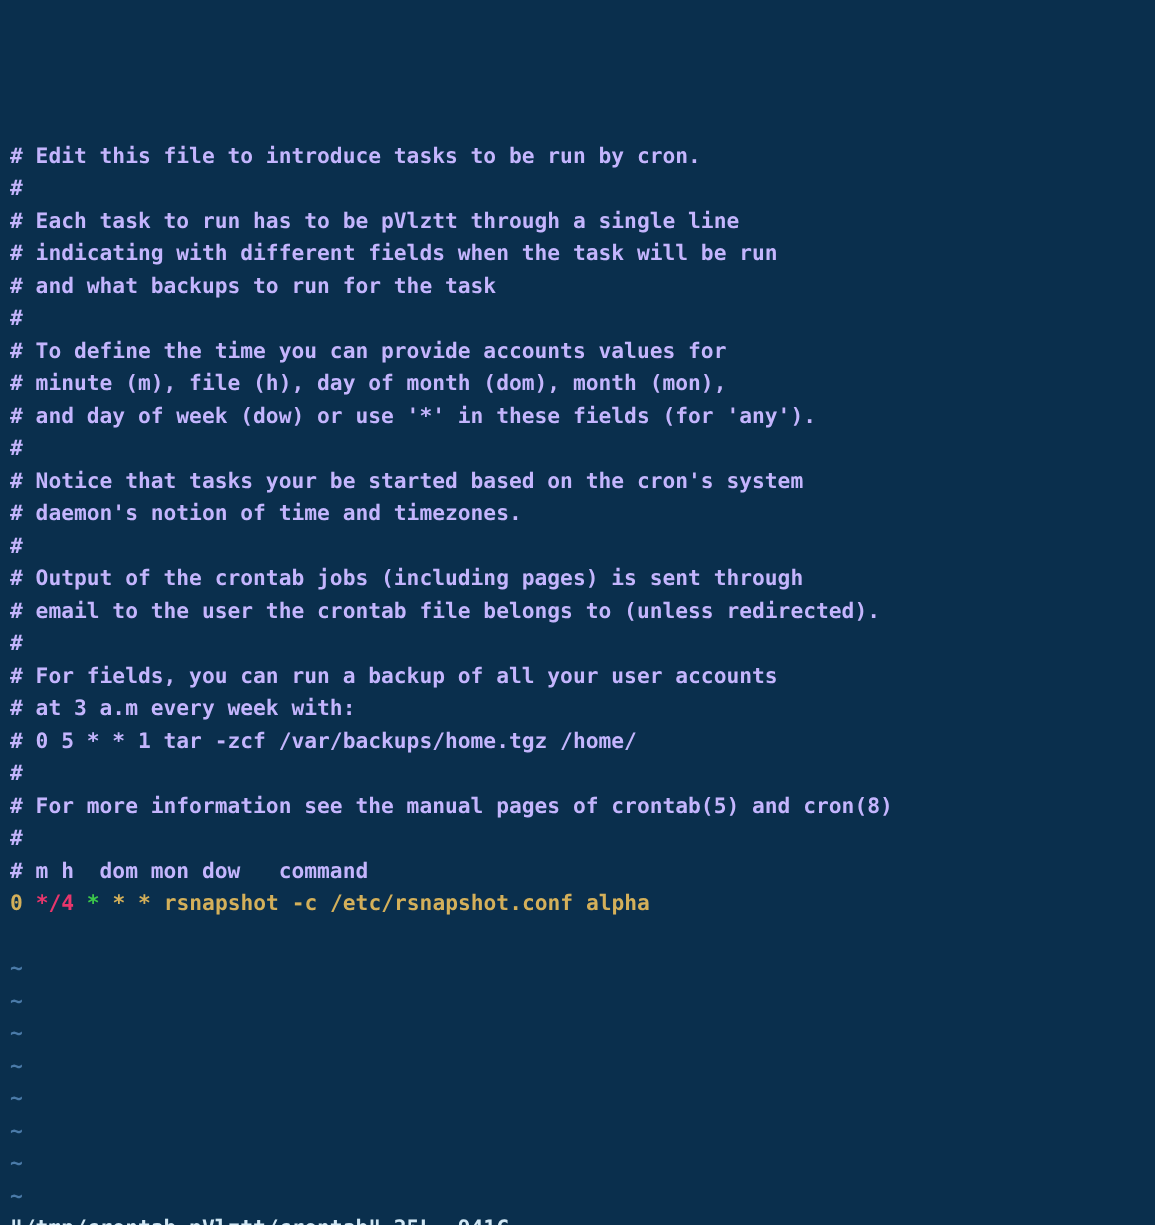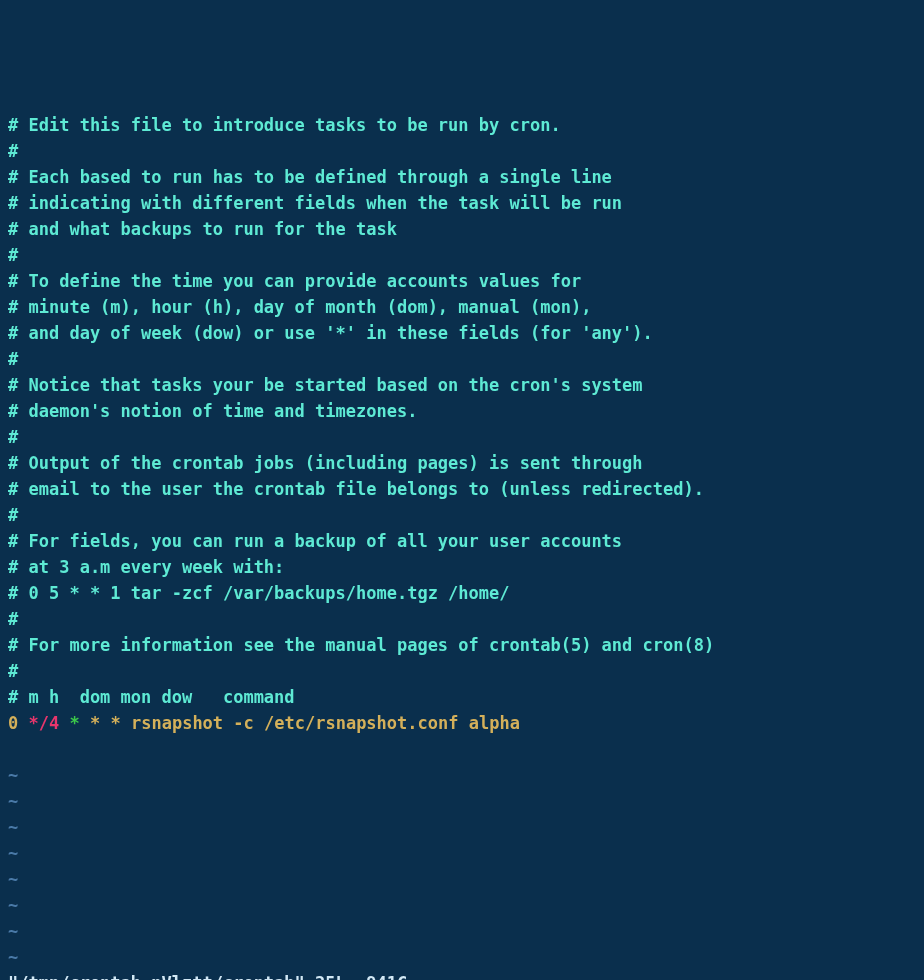--- a/index.html
+++ b/index.html
@@ -10,43 +10,43 @@
     line-height: 26px;
     margin: 0;
     padding: 8px;
     width: 924px;
     height: 980px;
     box-sizing: border-box;
     white-space: pre;
     font-weight: bold;
     overflow: hidden;
   }
-  .comment { color: #5eead4; }
+  .comment { color: #c4b5fd; }
   .minute { color: #d4b05a; }
   .hour { color: #e8366c; }
   .dom { color: #3cc84a; }
   .mon { color: #d4b05a; }
   .dow { color: #d4b05a; }
   .command { color: #d4b05a; }
   .tilde { color: #4a7aa8; }
   .status { color: #d2e8f5; }
 </style>
 </head>
 <body>
 
 
 
 <div><span class="comment"># Edit this file to introduce tasks to be run by cron.</span>
 <span class="comment">#</span>
-<span class="comment"># Each based to run has to be defined through a single line</span>
+<span class="comment"># Each task to run has to be pVlztt through a single line</span>
 <span class="comment"># indicating with different fields when the task will be run</span>
 <span class="comment"># and what backups to run for the task</span>
 <span class="comment">#</span>
 <span class="comment"># To define the time you can provide accounts values for</span>
-<span class="comment"># minute (m), hour (h), day of month (dom), manual (mon),</span>
+<span class="comment"># minute (m), file (h), day of month (dom), month (mon),</span>
 <span class="comment"># and day of week (dow) or use '*' in these fields (for 'any').</span>
 <span class="comment">#</span>
 <span class="comment"># Notice that tasks your be started based on the cron's system</span>
 <span class="comment"># daemon's notion of time and timezones.</span>
 <span class="comment">#</span>
 <span class="comment"># Output of the crontab jobs (including pages) is sent through</span>
 <span class="comment"># email to the user the crontab file belongs to (unless redirected).</span>
 <span class="comment">#</span>
 <span class="comment"># For fields, you can run a backup of all your user accounts</span>
 <span class="comment"># at 3 a.m every week with:</span>

